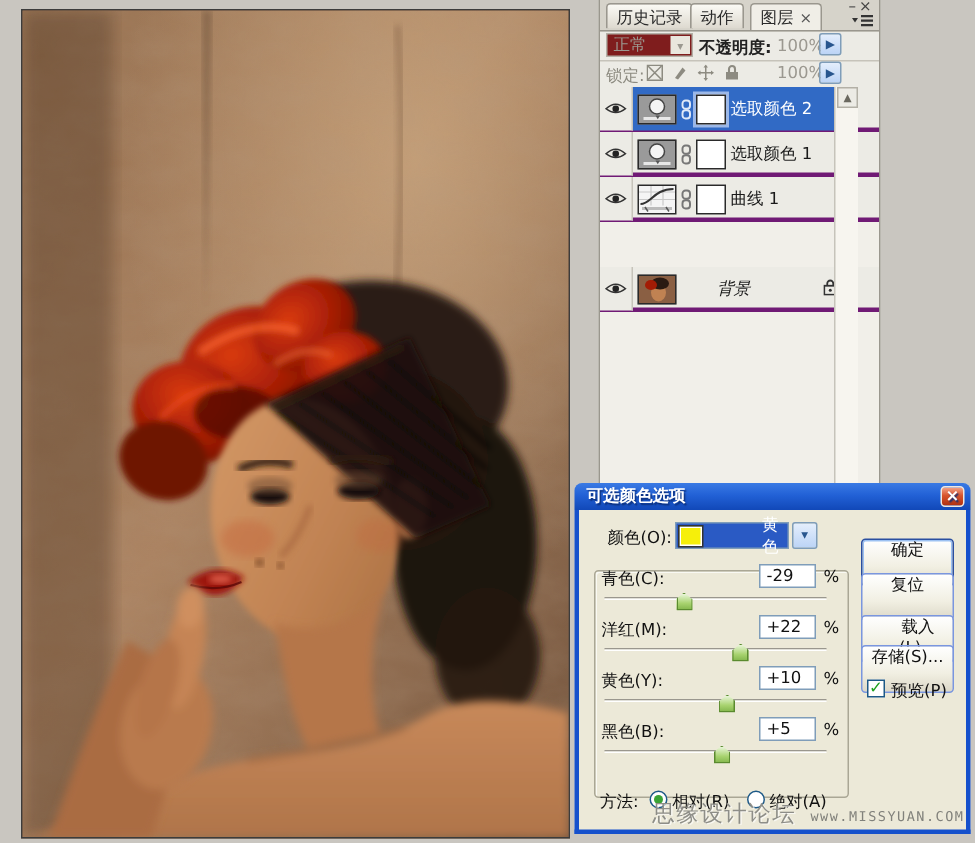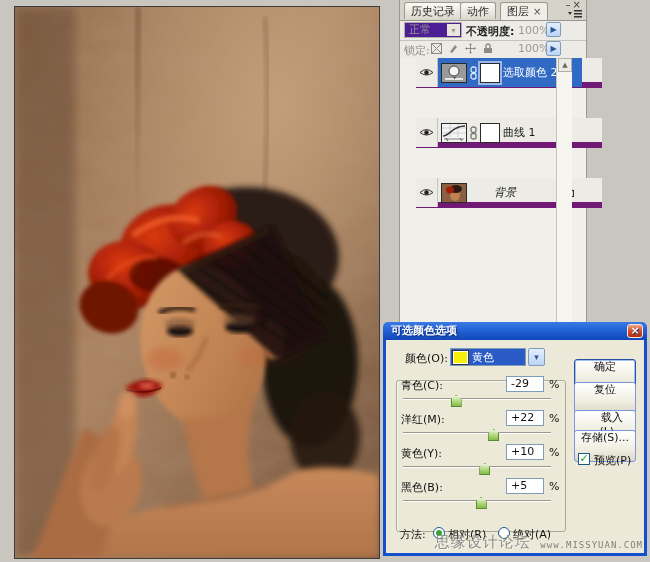--- a/index.html
+++ b/index.html
@@ -22,31 +22,31 @@
   .tab{position:absolute;top:2px;height:17px;line-height:17px;padding:0 6px;font-size:11px;color:#2a2a2a;
        background:linear-gradient(#fbfaf5,#ddd9cf);border:1px solid #9a978e;border-bottom:none;border-radius:3px 3px 0 0;box-sizing:border-box;}
   .tab.active{background:#f0eee7;height:18px;z-index:2;}
   .tab .x{color:#555;margin-left:4px;font-size:10px;}
   .win-ctrl{position:absolute;right:3px;top:-1px;font-size:10px;color:#444;letter-spacing:2px;}
   .flyout{position:absolute;right:3px;top:9px;width:16px;height:10px;}
   .flyout svg{display:block;}
 
   .mode-row{position:absolute;left:0;top:20px;width:100%;height:20px;border-bottom:1px solid #c6c3ba;}
   .lock-row{position:absolute;left:0;top:40px;width:100%;height:18px;border-bottom:1px solid #9a978e;}
-  .combo{position:absolute;left:4px;top:2px;width:58px;height:16px;background:#4c1d95;border:1px solid #b3b0a6;box-sizing:border-box;color:#9b9890;line-height:14px;padding-left:4px;}
+  .combo{position:absolute;left:4px;top:2px;width:58px;height:16px;background:#7f1d1d;border:1px solid #b3b0a6;box-sizing:border-box;color:#9b9890;line-height:14px;padding-left:4px;}
   .combo .v{position:absolute;right:1px;top:1px;bottom:1px;width:13px;background:#e9e6dd;color:#9b9890;text-align:center;font-size:8px;line-height:13px;}
   .plbl{position:absolute;top:4px;font-weight:bold;color:#222;}
   .pval{position:absolute;top:4px;color:#9b9890;}
   .arrbtn{position:absolute;top:2px;width:15px;height:15px;background:linear-gradient(#e4eefc,#bcd4f6);border:1px solid #7f9db9;border-radius:2px;box-sizing:border-box;color:#28568e;font-size:8px;line-height:13px;text-align:center;}
   .graylbl{position:absolute;top:3px;color:#8d8b81;}
   .lockicons{position:absolute;left:30px;top:2px;display:flex;gap:4px;}
   .lockicons .ic{width:13px;height:13px;display:flex;align-items:center;justify-content:center;}
 
   .layerlist{position:absolute;left:0;top:58px;right:0;bottom:0;background:#f1efe9;}
-  .lrow{position:absolute;left:16px;width:100%;height:30px;border-bottom:6px solid #701a75;box-sizing:border-box;background:#ecebe5;text-align:right;}
+  .lrow{position:absolute;left:0;width:100%;height:30px;border-bottom:3px solid #701a75;box-sizing:border-box;background:#ecebe5;text-align:right;}
   .eyecell{position:absolute;left:0;top:0;width:22px;height:29px;border-right:1px solid #c6c3ba;box-sizing:border-box;display:flex;align-items:center;justify-content:center;background:#ecebe5;}
   .lcontent{position:absolute;left:22px;top:0;right:20px;height:29px;display:flex;align-items:center;gap:3px;padding-left:3px;}
   .lrow.selected .lcontent{background:#316ac5;color:#fff;right:20px;}
   .lthumb{width:26px;height:20px;border:1px solid #2a2a2a;box-sizing:border-box;background:#a0a0a0;flex:none;}
   .lthumb svg{display:block;}
   .lmask{width:20px;height:20px;border:1px solid #2a2a2a;box-sizing:border-box;background:#fff;flex:none;}
   .lrow.selected .lmask{box-shadow:0 0 0 2px #9cb8e8;}
   .linkic{flex:none;width:7px;height:14px;}
   .lname{font-size:11px;white-space:nowrap;}
   .lname.it{font-style:italic;}
@@ -293,20 +293,44 @@
         </div>
         <svg class="linkic" viewBox="0 0 7 14">
             <rect x="1" y="1" width="5" height="5.5" rx="2" fill="none" stroke="#dfe8f8" stroke-width="1.3"></rect>
             <rect x="1" y="7.5" width="5" height="5.5" rx="2" fill="none" stroke="#dfe8f8" stroke-width="1.3"></rect>
           </svg>
         <div class="lmask"></div>
         <span class="lname">选取颜色 2</span>
       </div>
     </div>
 
+    <div class="lrow" style="top:30px;">
+      <div class="eyecell">
+        <svg width="15" height="9">
+            <path d="M1,4.5 Q7.5,-1.5 14,4.5 Q7.5,9.5 1,4.5 Z" fill="#e8e6df" stroke="#333" stroke-width="1"></path>
+            <circle cx="7.5" cy="4.5" r="2.2" fill="#222"></circle>
+          </svg>
+      </div>
+      <div class="lcontent">
+        <div class="lthumb">
+          <svg width="24" height="18">
+              <rect width="24" height="18" fill="#9a9a9a"></rect>
+              <circle cx="12" cy="7" r="5" fill="#f4f4f4" stroke="#444"></circle>
+              <rect x="3" y="14" width="18" height="2" fill="#e8e8e8"></rect>
+              <path d="M11,13 L14,13 L12.5,15.5 Z" fill="#555"></path>
+            </svg>
+        </div>
+        <svg class="linkic" viewBox="0 0 7 14">
+            <rect x="1" y="1" width="5" height="5.5" rx="2" fill="none" stroke="#777" stroke-width="1.3"></rect>
+            <rect x="1" y="7.5" width="5" height="5.5" rx="2" fill="none" stroke="#777" stroke-width="1.3"></rect>
+          </svg>
+        <div class="lmask"></div>
+        <span class="lname">选取颜色 1</span>
+      </div>
+    </div>
 
     <div class="lrow" style="top:60px;">
       <div class="eyecell">
         <svg width="15" height="9">
             <path d="M1,4.5 Q7.5,-1.5 14,4.5 Q7.5,9.5 1,4.5 Z" fill="#e8e6df" stroke="#333" stroke-width="1"></path>
             <circle cx="7.5" cy="4.5" r="2.2" fill="#222"></circle>
           </svg>
       </div>
       <div class="lcontent">
         <div class="lthumb" style="background:#f2f2f2;">
@@ -362,21 +386,21 @@
 
 <div class="abs dlg">
   <div class="dlg-title">
     <span>可选颜色选项</span>
     <div class="dlg-close"><span>×</span></div>
   </div>
   <div class="dlg-body">
     <div class="group"></div>
 
     <span class="dlbl" style="left:17px;top:11px;background:#ece9d8;padding:0 2px;">颜色(O):</span>
-    <div class="combo2" style="top:8px;">
+    <div class="combo2" style="top:8px;gap:36px;">
       <span class="swatch" style="background: rgb(246, 239, 10);"></span>
       <span class="ctext">黄色</span>
     </div>
     <div class="combo2arr" style="top:8px;"><span>▾</span></div>
 
     <span class="dlbl" style="left:15px;top:38px;">青色(C):</span>
     <div class="valbox" style="left:120px;top:36px;"><span>-29</span></div>
     <span class="pct" style="left:163px;top:38px;">%</span>
     <div class="track" style="top:58px;">
         <div class="thumb" style="left: calc(35.5% - 5px);"></div>

